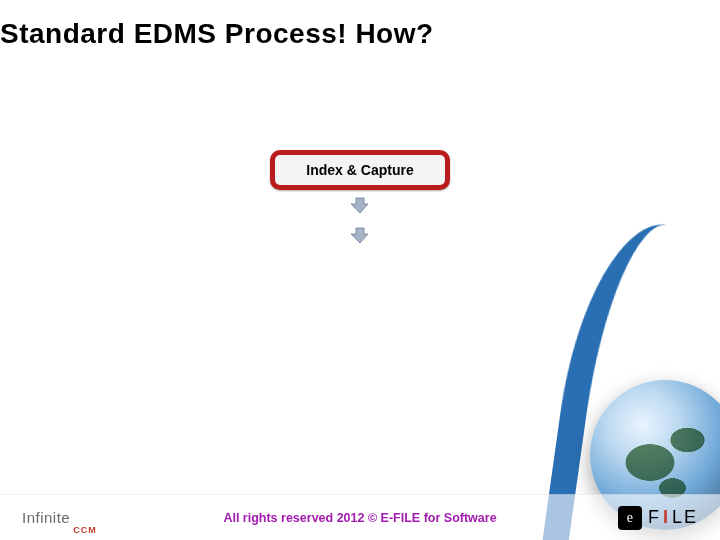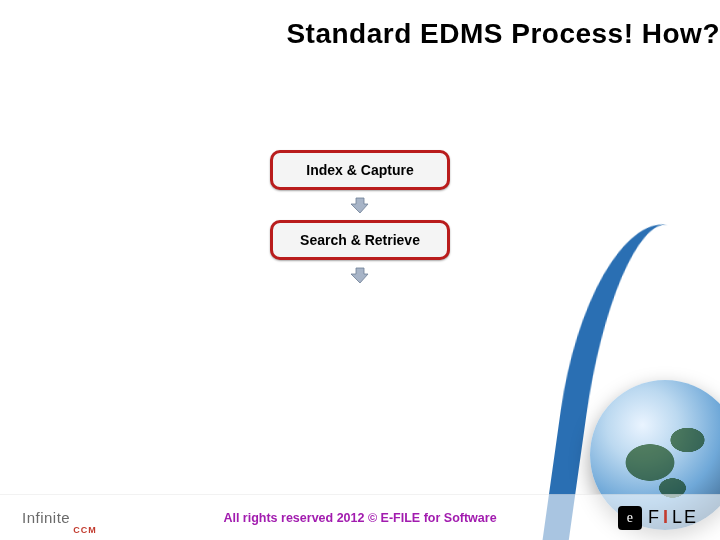--- a/index.html
+++ b/index.html
@@ -9,42 +9,42 @@
     position: relative;
     font-family: Arial, Helvetica, sans-serif;
     background: #fff;
     overflow: hidden;
   }
   .title {
     position: absolute;
     top: 18px;
     left: 0;
     width: 100%;
-    text-align: right;
+    text-align: left;
     font-size: 28px;
     font-weight: 900;
     color: #000;
     letter-spacing: 0.5px;
   }
   .flow {
     position: absolute;
     top: 150px;
     left: 0;
     width: 100%;
     display: flex;
     flex-direction: column;
     align-items: center;
   }
   .node {
     width: 180px;
     height: 40px;
     border-radius: 10px;
     background: #f4f4f4;
     color: #000;
-    border: 3px solid #b91c1c;
+    border: 5px solid #b91c1c;
     display: flex;
     align-items: center;
     justify-content: center;
     font-size: 14px;
     font-weight: bold;
     box-shadow: inset 0 0 0 1000px rgba(255,255,255,0), 0 1px 2px rgba(0,0,0,0.35);
     position: relative;
   }
   .arrow {
     width: 18px;
@@ -196,23 +196,20 @@
 
 <div class="flow">
   <div class="node">
     <span>Index &amp; Capture</span>
   </div>
   <div class="arrow">
     <svg width="18" height="18" viewBox="0 0 18 18">
       <path d="M5 2 h8 v6 h4 L9 17 L0 8 h5 Z" fill="#a7b4c7" stroke="#6d7d94" stroke-width="0.8"></path>
     </svg>
   </div>
-  <div class="node">
-    <span>Search &amp; Retrieve</span>
-  </div>
   <div class="arrow">
     <svg width="18" height="18" viewBox="0 0 18 18">
       <path d="M5 2 h8 v6 h4 L9 17 L0 8 h5 Z" fill="#a7b4c7" stroke="#6d7d94" stroke-width="0.8"></path>
     </svg>
   </div>
 </div>
 
 <div class="footer">
   <div class="infinite-logo">
     <span class="inf-main">Infinite</span>

